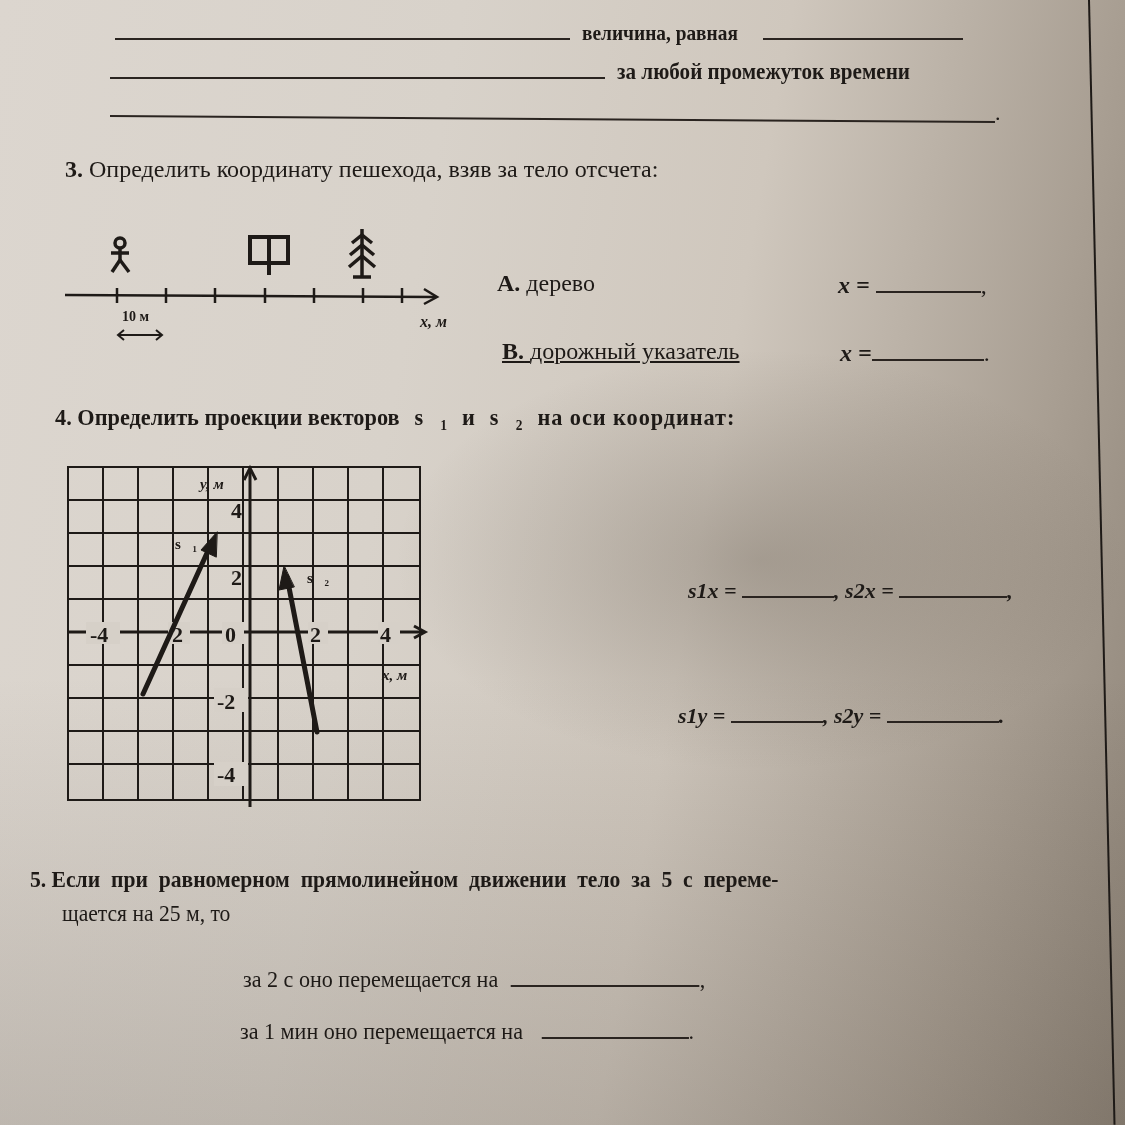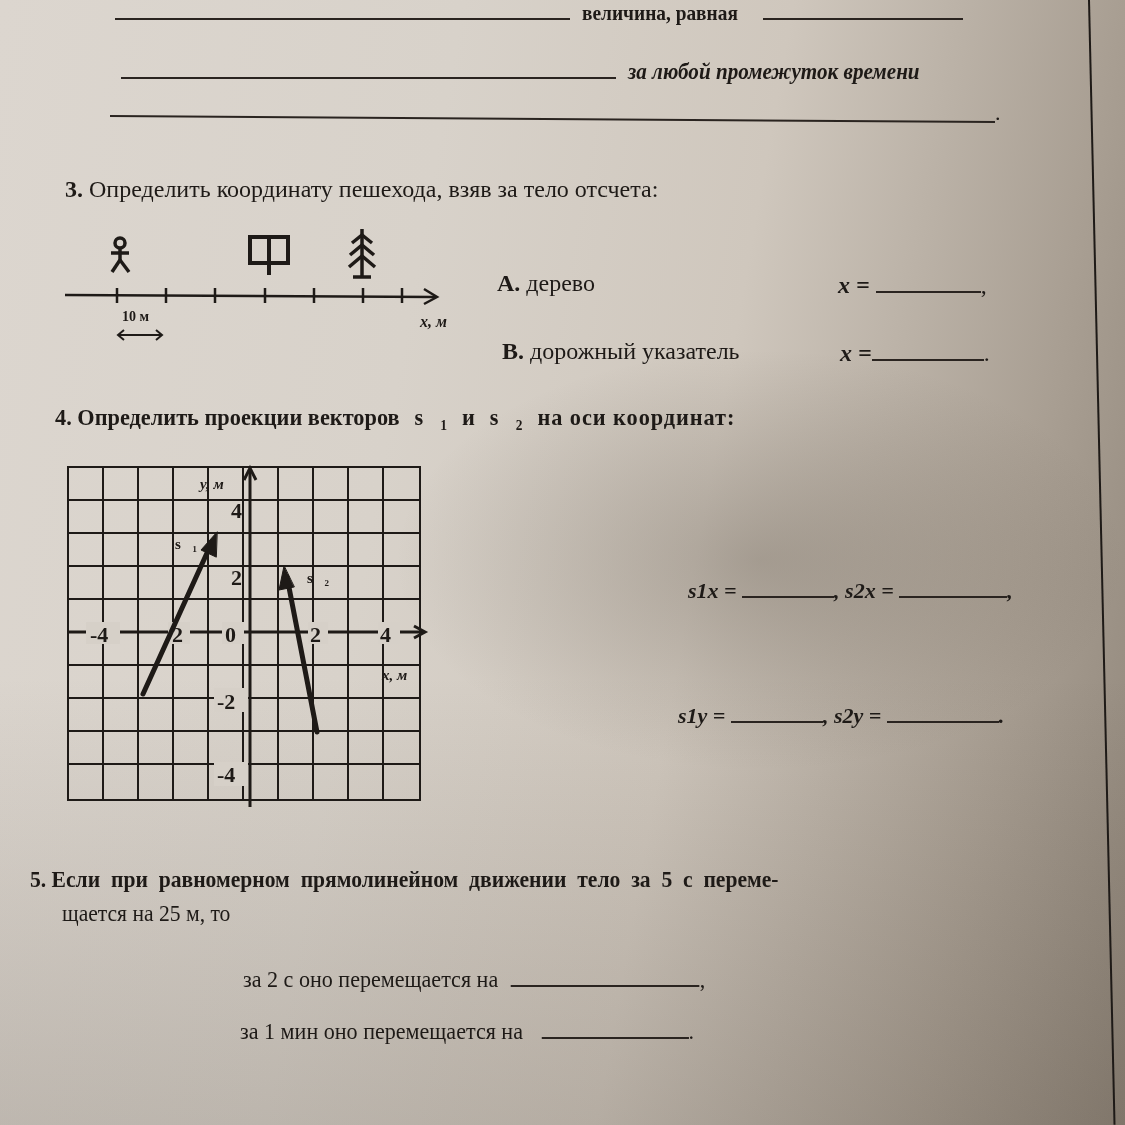--- a/index.html
+++ b/index.html
@@ -26,34 +26,34 @@
   .bold { font-weight: bold; }
   .cond { transform: scaleX(0.88); transform-origin: left center; }
   .ital { font-style: italic; }
 </style>
 </head>
 <body>
 
 <div class="shade"></div>
 <div class="edge"></div>
 
-<div class="abs" style="left:115px; top:0;">
+<div class="abs" style="left:115px; top:20px;">
   <span class="blank" style="width:455px;"></span>
   <span class="t18 bold cond" style="display:inline-block; margin-left:8px;">величина, равная</span>
   <span class="blank" style="width:200px; margin-left:0px;"></span>
 </div>
-<div class="abs" style="left:121px; top:58px;font-style:italic;">
+<div class="abs" style="left:110px; top:58px;">
   <span class="blank" style="width:495px;"></span>
   <span class="t24 bold cond" style="display:inline-block; margin-left:8px;">за любой промежуток времени</span>
 </div>
 <div class="abs" style="left:110px; top:100px;">
   <span class="blank" style="width:885px; transform:rotate(0.4deg);"></span><span class="t18">.</span>
 </div>
 
-<div class="abs t24" style="left:65px; top:176px;">
+<div class="abs t24" style="left:65px; top:156px;">
   <span class="bold">3.</span>
   <span>Определить координату пешехода, взяв за тело отсчета:</span>
 </div>
 
 <svg class="abs" style="left:60px; top:225px;" width="410" height="125" viewBox="0 0 410 125">
   <g stroke="#1e1a17" stroke-width="2.5" fill="none">
     <line x1="5" y1="70" x2="375" y2="72"></line>
     <polyline points="364,64 377,72 364,79"></polyline>
     <line x1="57" y1="63" x2="57" y2="78"></line>
       <line x1="106" y1="63" x2="106" y2="78"></line>
@@ -91,21 +91,21 @@
 </svg>
 
 <div class="abs t24" style="left:497px; top:270px;text-align:right;">
   <span class="bold">А.</span>
   <span>дерево</span>
 </div>
 <div class="abs t24" style="left:838px; top:272px;">
   <span class="ital bold">x =</span>
   <span class="blank" style="width:105px;"></span><span>,</span>
 </div>
-<div class="abs t24" style="left:502px; top:338px;">
+<div class="abs t24" style="left:502px; top:338px;text-decoration:underline;">
   <span class="bold">В.</span>
   <span>дорожный указатель</span>
 </div>
 <div class="abs t24" style="left:840px; top:340px;">
   <span class="ital bold">x =</span><span class="blank" style="width:112px;"></span><span>.</span>
 </div>
 
 <div class="abs t24 cond" style="left:55px; top:404px; transform:scaleX(0.93);">
   <span class="bold">4.</span>
   <span class="bold">Определить проекции векторов</span>

